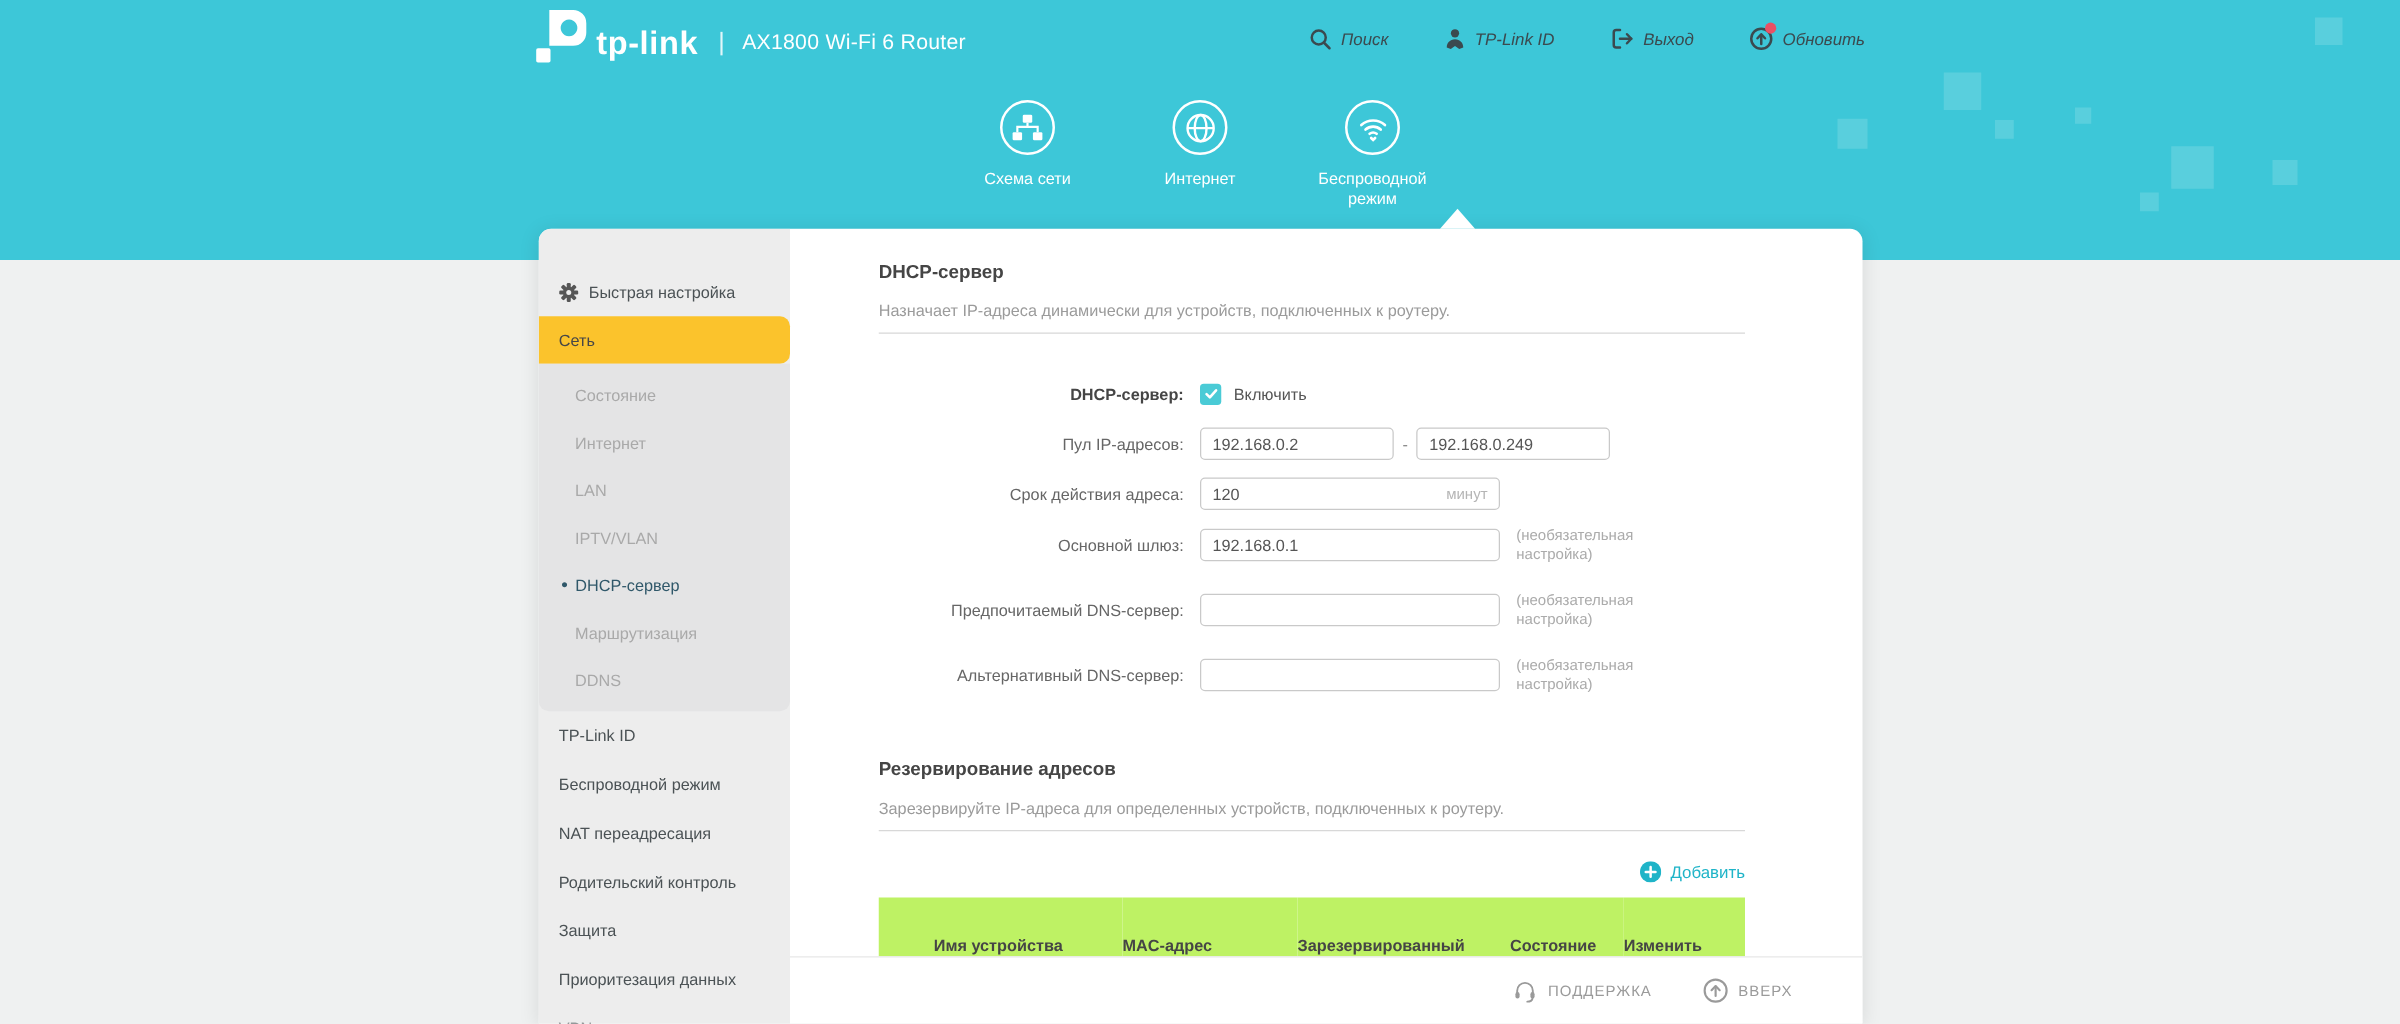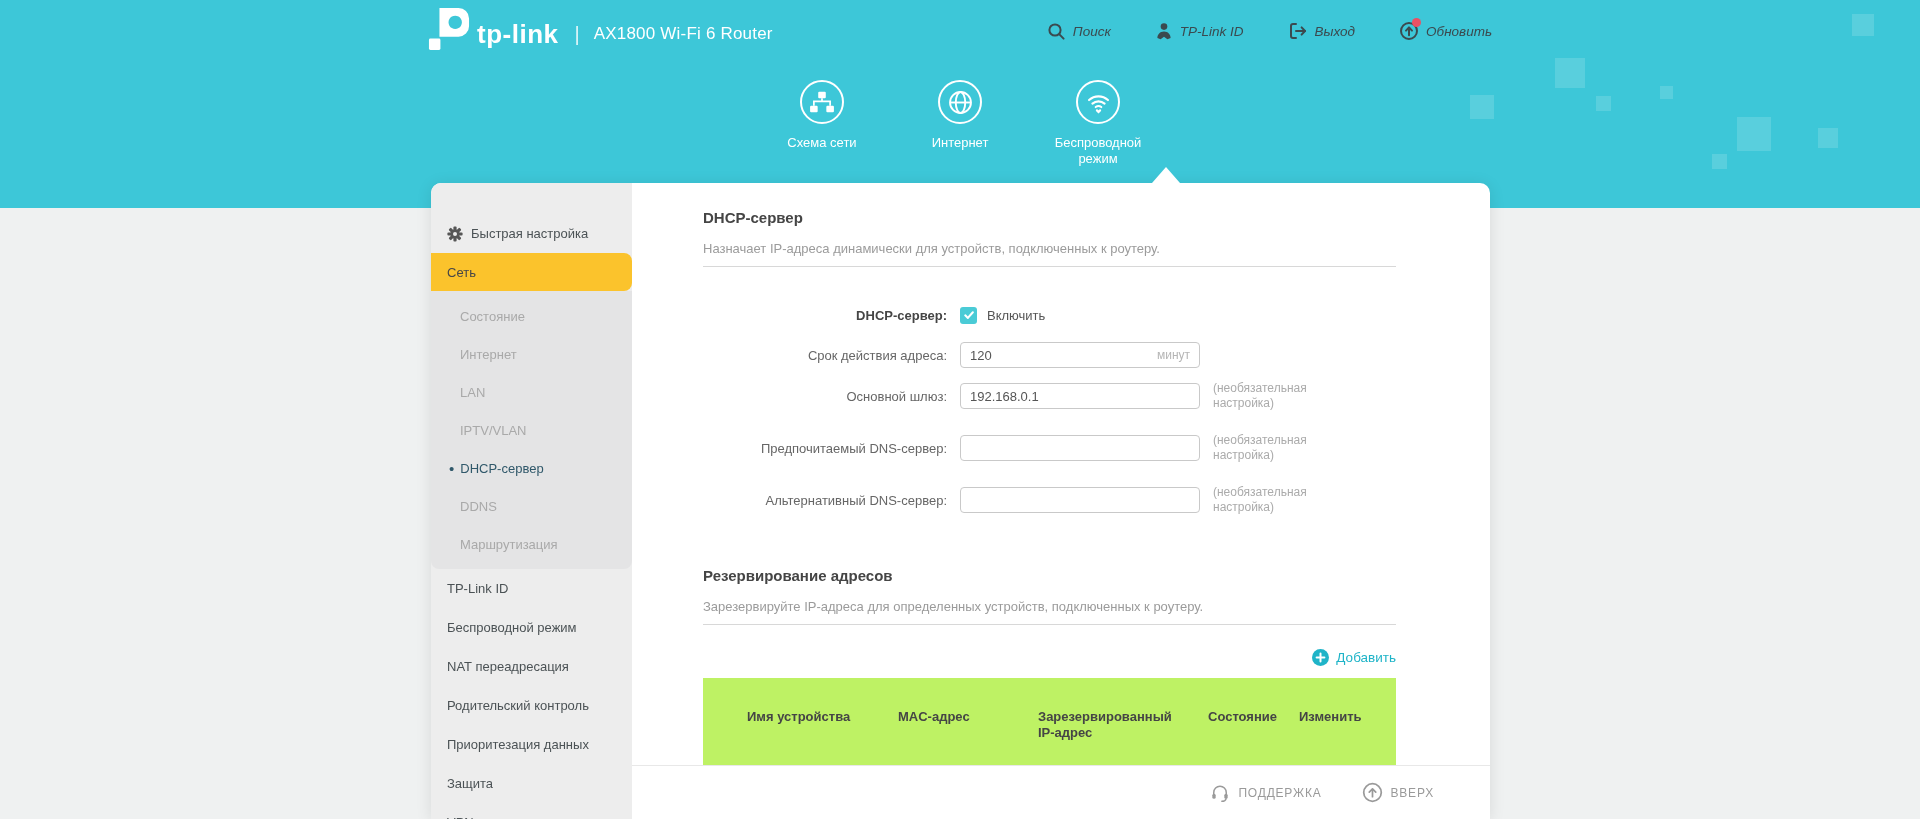--- a/index.html
+++ b/index.html
@@ -216,43 +216,43 @@
         <span>LAN</span>
       </div>
       <div class="side-item">
         <span>IPTV/VLAN</span>
       </div>
       <div class="side-item current">
         <span class="bullet">•</span>
         <span>DHCP-сервер</span>
       </div>
       <div class="side-item">
+        <span>Маршрутизация</span>
+      </div>
+      <div class="side-item">
         <span>DDNS</span>
       </div>
-      <div class="side-item">
-        <span>Маршрутизация</span>
-      </div>
     </div>
     <div class="side-item">
       <span>TP-Link ID</span>
     </div>
     <div class="side-item">
       <span>Беспроводной режим</span>
     </div>
     <div class="side-item">
       <span>NAT переадресация</span>
     </div>
     <div class="side-item">
       <span>Родительский контроль</span>
     </div>
     <div class="side-item">
+      <span>Защита</span>
+    </div>
+    <div class="side-item">
       <span>Приоритезация данных</span>
-    </div>
-    <div class="side-item">
-      <span>Защита</span>
     </div>
     <div class="side-item">
       <span>VPN-сервер</span>
     </div>
   </aside>
 
   <main class="content">
     <div class="inner">
       <h2 class="section-title">DHCP-сервер</h2>
       <div class="section-desc">Назначает IP-адреса динамически для устройств, подключенных к роутеру.</div>
@@ -261,20 +261,26 @@
         <div class="row">
           <span class="lbl bold">DHCP-сервер:</span>
           <span style="width:17px;height:17px;background:#4acbd6;border-radius:3px;display:inline-flex;align-items:center;justify-content:center;cursor:pointer;">
             <svg width="12" height="12" viewBox="0 0 14 14" fill="none" stroke="#fff" stroke-width="2.4" stroke-linecap="round" stroke-linejoin="round">
               <path d="M2.6,7.4 L5.7,10.4 L11.5,3.8"></path>
             </svg>
           </span>
           <span style="margin-left:10px;font-size:13px;color:#555;">Включить</span>
         </div>
 
+        <div class="row">
+          <span class="lbl">Пул IP-адресов:</span>
+          <input class="txt inp-small" type="text" value="192.168.0.2" style="">
+          <span class="dash">-</span>
+          <input class="txt inp-small" type="text" value="192.168.0.249" style="">
+        </div>
 
         <div class="row">
           <span class="lbl">Срок действия адреса:</span>
           <span class="inp-wrap">
             <input class="txt inp-med" type="text" value="120" style="">
             <span class="suffix">минут</span>
           </span>
         </div>
 
         <div class="row">

